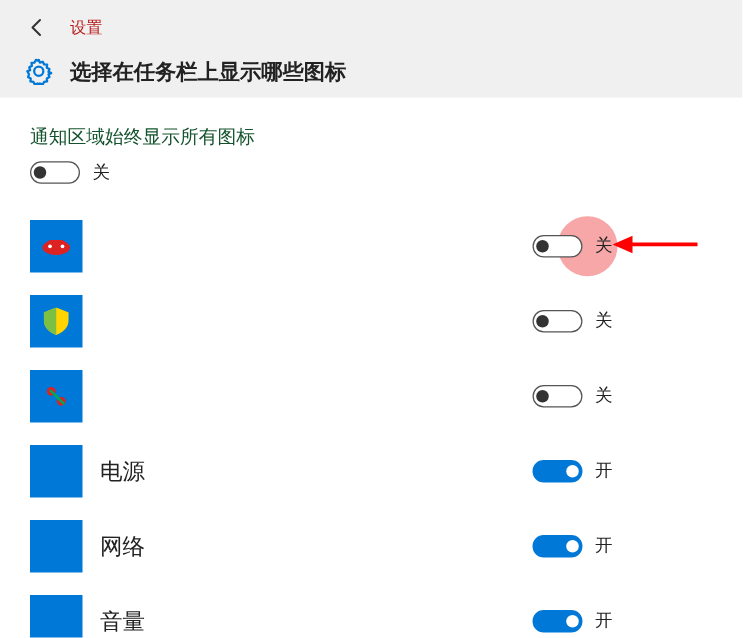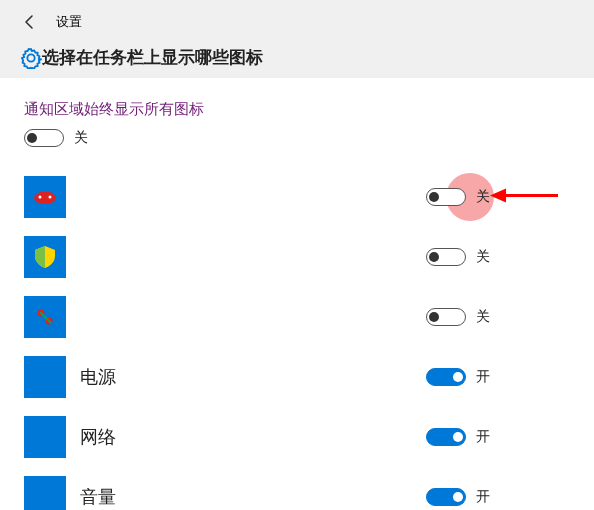--- a/index.html
+++ b/index.html
@@ -26,44 +26,44 @@
     .back-btn {
       cursor: pointer;
       display: flex;
       align-items: center;
       justify-content: center;
       width: 20px;
       height: 20px;
     }
     .header-title {
       font-size: 13px;
-      color: #000000;
+      color: #b91c1c;
     }
     .header-row2 {
       display: flex;
-      align-items: flex-end;
-      gap: 0;
+      align-items: flex-start;
+      gap: 14px;
       margin-top: 10px;
     }
     .gear-icon {
       color: #0078d7;
       display: flex;
       align-items: center;
     }
     .page-heading {
       font-size: 17px;
       font-weight: 600;
       color: #222;
     }
     .content {
       padding: 22px 24px 0 24px;
     }
     .section-label {
       font-size: 15px;
-      color: #701a75;
+      color: #14532d;
       margin-bottom: 10px;
     }
     .master-toggle-row {
       display: flex;
       align-items: center;
       gap: 10px;
       margin-bottom: 20px;
     }
     .toggle {
       width: 40px;

